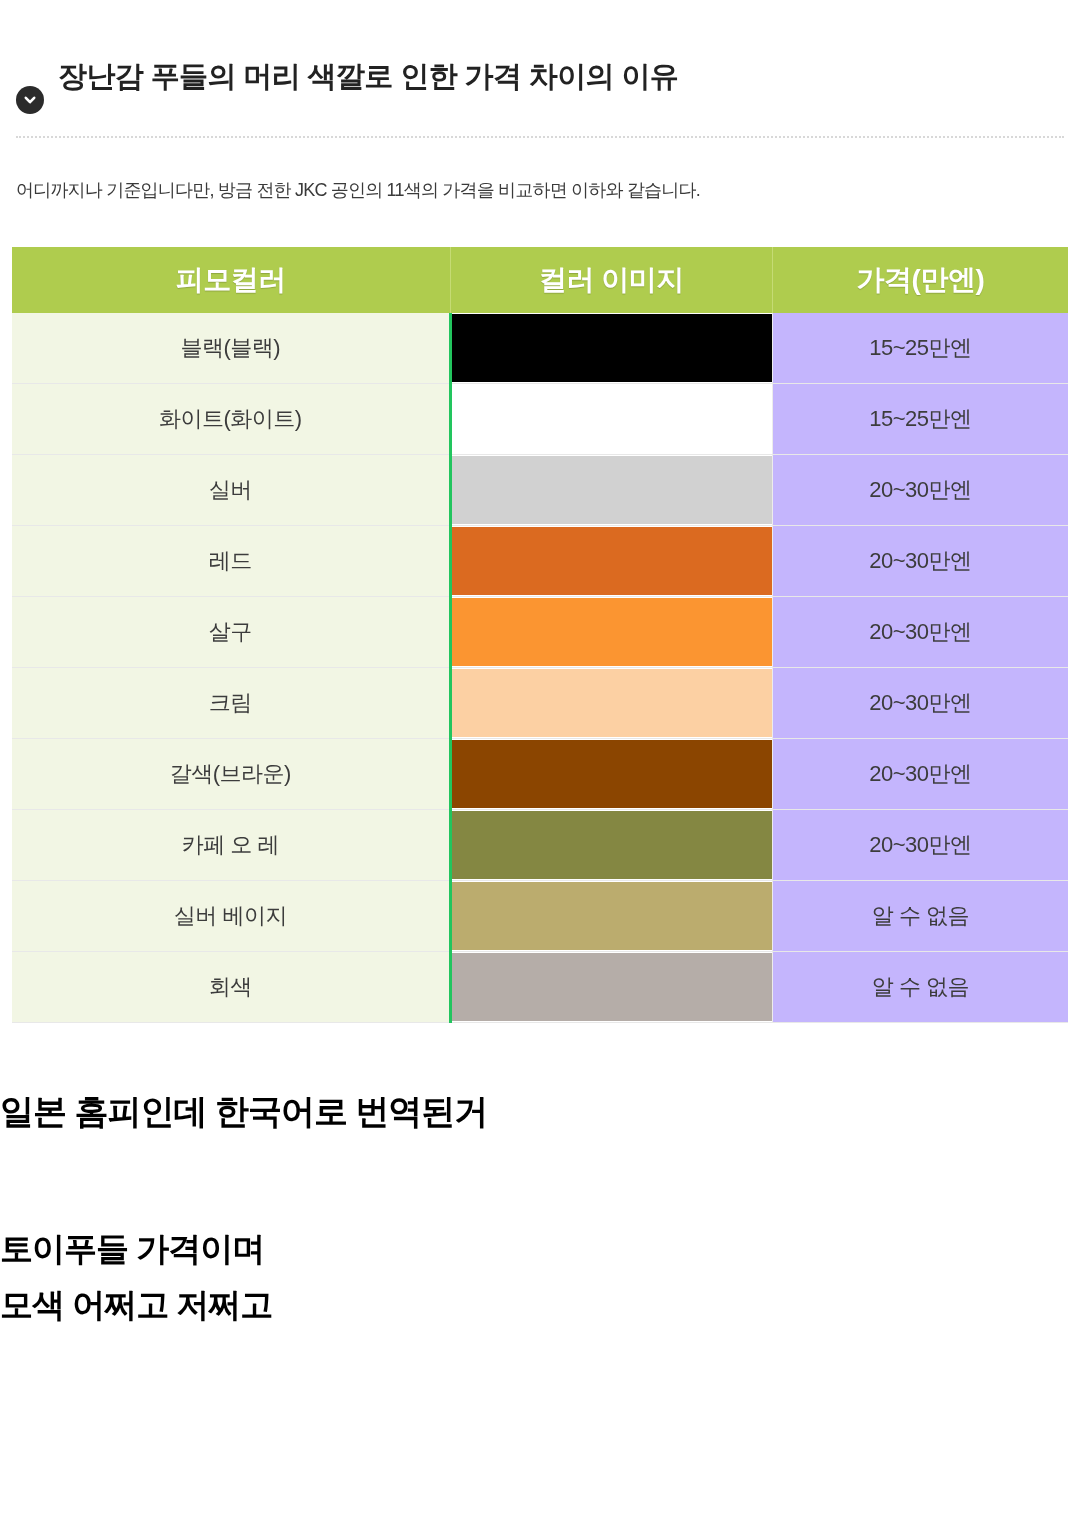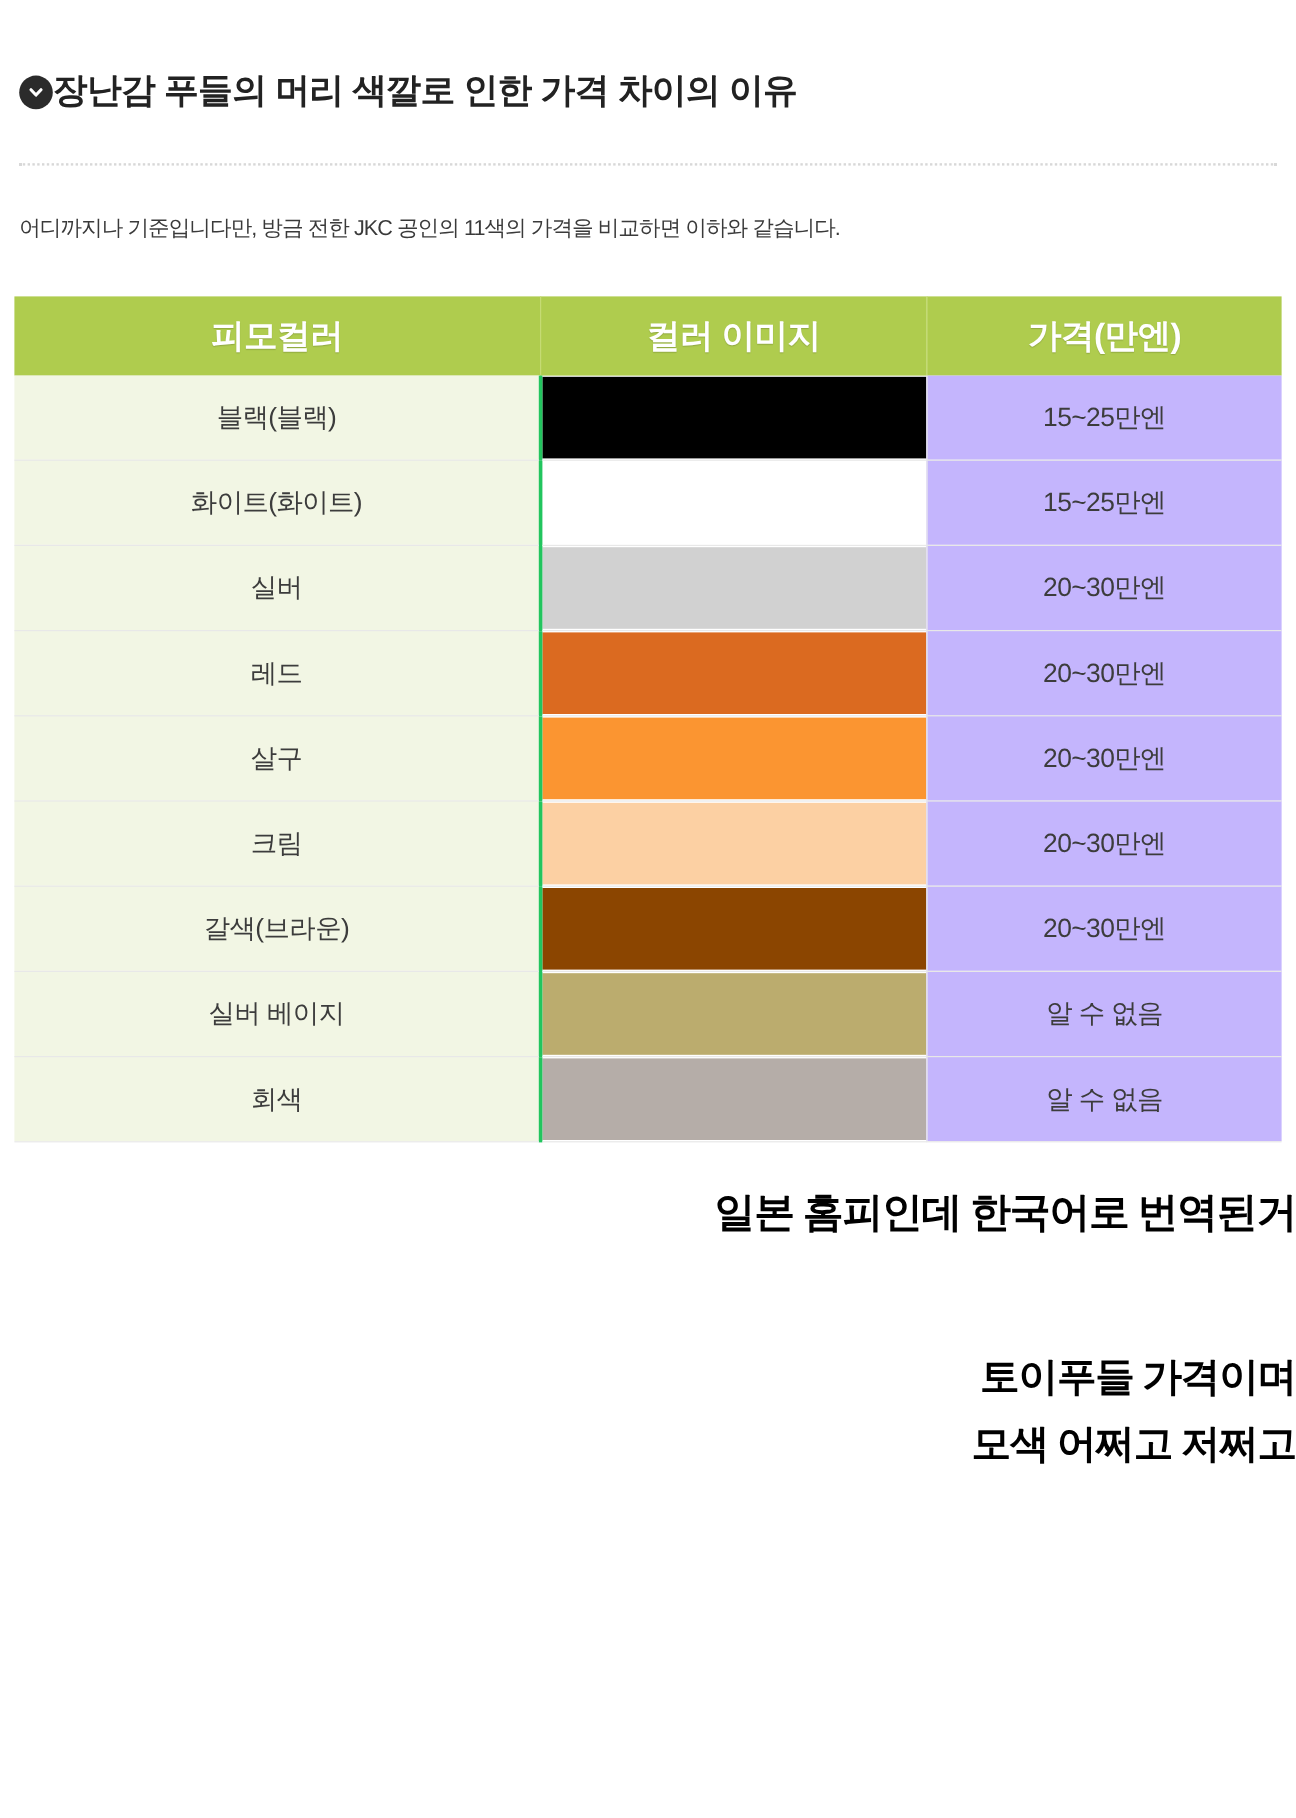--- a/index.html
+++ b/index.html
@@ -12,21 +12,22 @@
     height: 1515px;
     font-family: "Liberation Sans", "DejaVu Sans", sans-serif;
     color: #333333;
     position: relative;
     overflow: hidden;
   }
 
   
   .post-header {
     display: flex;
-    align-items: center;
+    align-items: flex-end;
+    gap: 14px;
     padding: 40px 0 0 16px;
   }
   .check-circle {
     width: 28px;
     height: 28px;
     border-radius: 50%;
     background: #2b2b2b;
     display: inline-flex;
     align-items: center;
     justify-content: center;
@@ -103,24 +104,23 @@
     display: block;
     width: 100%;
     height: 68px;
   }
   td.price-cell {
     background: #c4b5fd;
   }
 
   
   .comment-block {
-    margin-top: 36px;
-    text-align: right;
+    margin-top: 66px;
+    text-align: left;
     color: #000000;
-    font-family: Liberation Serif, serif;
   }
   .comment-line-1 {
     font-size: 34px;
     font-weight: bold;
     letter-spacing: -1px;
   }
   .comment-gap { height: 86px; }
   .comment-line-2,
   .comment-line-3 {
     font-size: 33px;
@@ -203,20 +203,27 @@
           <td class="price-cell">20~30만엔</td>
         </tr>
         <tr>
           <td class="name-cell">갈색(브라운)</td>
           <td class="swatch-cell">
             <span class="swatch" style="background: rgb(139, 69, 0);"></span>
           </td>
           <td class="price-cell">20~30만엔</td>
         </tr>
         <tr>
+          <td class="name-cell">카페 오 레</td>
+          <td class="swatch-cell">
+            <span class="swatch" style="background: rgb(132, 135, 66);"></span>
+          </td>
+          <td class="price-cell">20~30만엔</td>
+        </tr>
+        <tr>
           <td class="name-cell">실버 베이지</td>
           <td class="swatch-cell">
             <span class="swatch" style="background: rgb(187, 172, 110);"></span>
           </td>
           <td class="price-cell">알 수 없음</td>
         </tr>
         <tr>
           <td class="name-cell">회색</td>
           <td class="swatch-cell">
             <span class="swatch" style="background: rgb(181, 173, 168);"></span>

